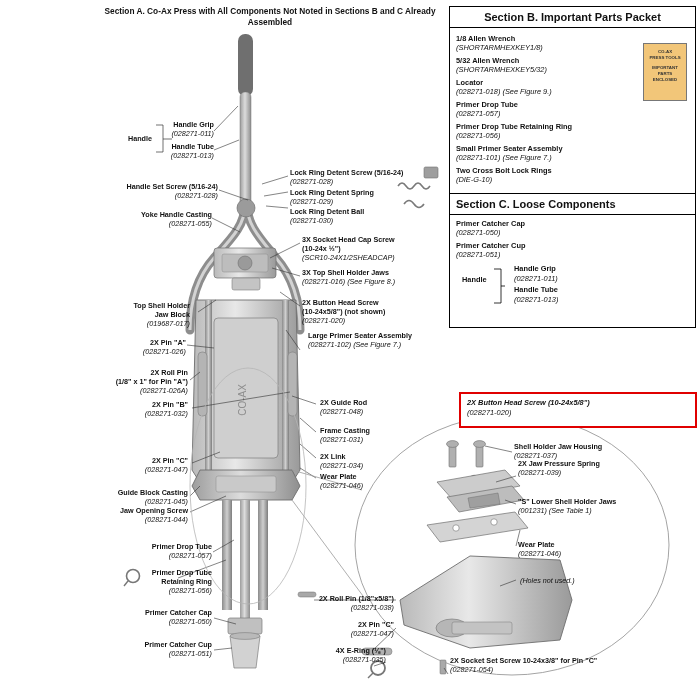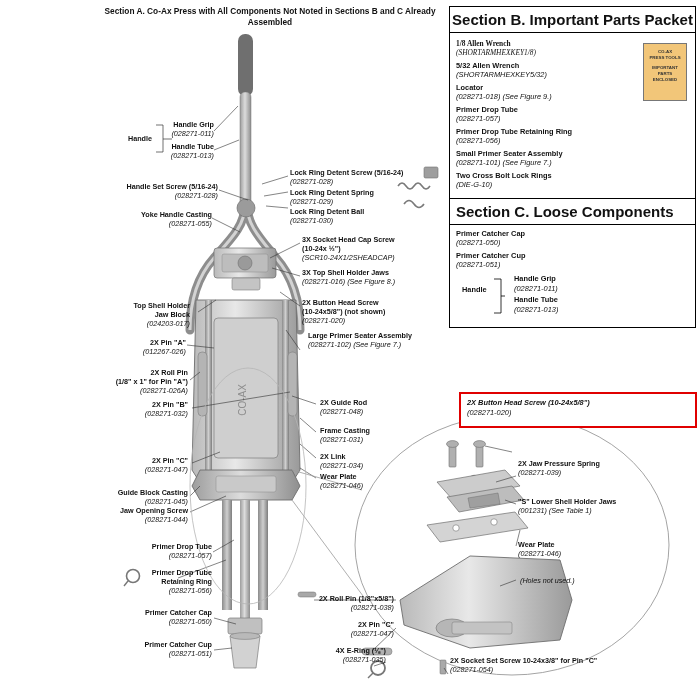--- a/index.html
+++ b/index.html
@@ -3,21 +3,21 @@
 <meta charset="utf-8">
 <style>
   html,body{margin:0;padding:0;}
   body{width:700px;height:700px;background:#ffffff;font-family:"Liberation Sans",sans-serif;position:relative;overflow:hidden;color:#111;}
   .page{position:absolute;left:0;top:0;width:700px;height:700px;}
 
   .ttl{position:absolute;font-size:8.3px;font-weight:bold;text-align:center;line-height:1.3;}
 
   
   .boxB{position:absolute;left:449px;top:6px;width:245px;height:320px;border:1.2px solid #000;background:#fff;}
-  .secHdr{font-size:15px;font-weight:bold;text-align:center;padding-top:4px;}
+  .secHdr{font-size:11px;font-weight:bold;text-align:center;padding-top:4px;}
   .hr{height:1px;background:#000;margin:4px 0 4px 0;}
   .bItem{font-size:7.4px;line-height:1.28;padding-left:6px;}
   .bItem b{font-weight:bold;}
   .pn{font-style:italic;}
 
   .badge{position:absolute;right:8px;top:36px;width:44px;height:58px;border:1px solid #777;background:#f2c679;
          font-size:4.4px;text-align:center;color:#333;line-height:1.35;padding-top:5px;box-sizing:border-box;font-weight:bold;}
   .badge .bg{display:block;}
 
   
@@ -203,24 +203,24 @@
   <div class="lbl r" style="left:150px;top:142px;width:64px;">
     <b>Handle Tube</b><br><span class="pn">(028271-013)</span>
   </div>
   <div class="lbl r" style="left:106px;top:182px;width:112px;text-align:right;">
     <b>Handle Set Screw (5/16-24)</b><br><span class="pn">(028271-028)</span>
   </div>
   <div class="lbl r" style="left:112px;top:210px;width:100px;">
     <b>Yoke Handle Casting</b><br><span class="pn">(028271-055)</span>
   </div>
   <div class="lbl r" style="left:100px;top:301px;width:90px;">
-    <b>Top Shell Holder</b><br><b>Jaw Block</b><br><span class="pn">(024203-017)</span>
+    <b>Top Shell Holder</b><br><b>Jaw Block</b><br><span class="pn">(019687-017)</span>
   </div>
   <div class="lbl r" style="left:114px;top:338px;width:72px;">
-    <b>2X Pin "A"</b><br><span class="pn">(012267-026)</span>
+    <b>2X Pin "A"</b><br><span class="pn">(028271-026)</span>
   </div>
   <div class="lbl r" style="left:86px;top:368px;width:102px;">
     <b>2X Roll Pin</b><br><b>(1/8" x 1" for Pin "A")</b><br><span class="pn">(028271-026A)</span>
   </div>
   <div class="lbl r" style="left:116px;top:400px;width:72px;">
     <b>2X Pin "B"</b><br><span class="pn">(028271-032)</span>
   </div>
   <div class="lbl r" style="left:116px;top:456px;width:72px;">
     <b>2X Pin "C"</b><br><span class="pn">(028271-047)</span>
   </div>
@@ -270,20 +270,23 @@
   <div class="lbl" style="left:320px;top:426px;width:110px;">
     <b>Frame Casting</b><br><span class="pn">(028271-031)</span>
   </div>
   <div class="lbl" style="left:320px;top:452px;width:110px;">
     <b>2X Link</b><br><span class="pn">(028271-034)</span>
   </div>
   <div class="lbl" style="left:320px;top:472px;width:110px;">
     <b>Wear Plate</b><br><span class="pn">(028271-046)</span>
   </div>
 
+  <div class="lbl" style="left:514px;top:442px;width:170px;">
+    <b>Shell Holder Jaw Housing</b><br><span class="pn">(028271-037)</span>
+  </div>
   <div class="lbl" style="left:518px;top:459px;width:170px;">
     <b>2X Jaw Pressure Spring</b><br><span class="pn">(028271-039)</span>
   </div>
   <div class="lbl" style="left:518px;top:497px;width:176px;">
     <b>"S" Lower Shell Holder Jaws</b><br><span class="pn">(001231) (See Table 1)</span>
   </div>
   <div class="lbl" style="left:518px;top:540px;width:120px;">
     <b>Wear Plate</b><br><span class="pn">(028271-046)</span>
   </div>
   <div class="lbl" style="left:520px;top:576px;width:120px;">
@@ -314,21 +317,21 @@
     <div class="hr"></div>
 
     <div class="badge">
       <span class="bg">CO-AX</span>
       <span class="bg">PRESS TOOLS</span>
       <span class="bg" style="margin-top:4px">IMPORTANT</span>
       <span class="bg">PARTS</span>
       <span class="bg">ENCLOSED</span>
     </div>
 
-    <div class="bItem" style="padding-top:2px;font-family:Liberation Serif, serif;">
+    <div class="bItem" style="padding-top:2px;">
       <b>1/8 Allen Wrench</b><br><span class="pn">(SHORTARMHEXKEY1/8)</span>
     </div>
     <div class="bItem" style="padding-top:3px;">
       <b>5/32 Allen Wrench</b><br><span class="pn">(SHORTARMHEXKEY5/32)</span>
     </div>
     <div class="bItem" style="padding-top:3px;">
       <b>Locator</b><br><span class="pn">(028271-018) (See Figure 9.)</span>
     </div>
     <div class="bItem" style="padding-top:3px;">
       <b>Primer Drop Tube</b><br><span class="pn">(028271-057)</span>

